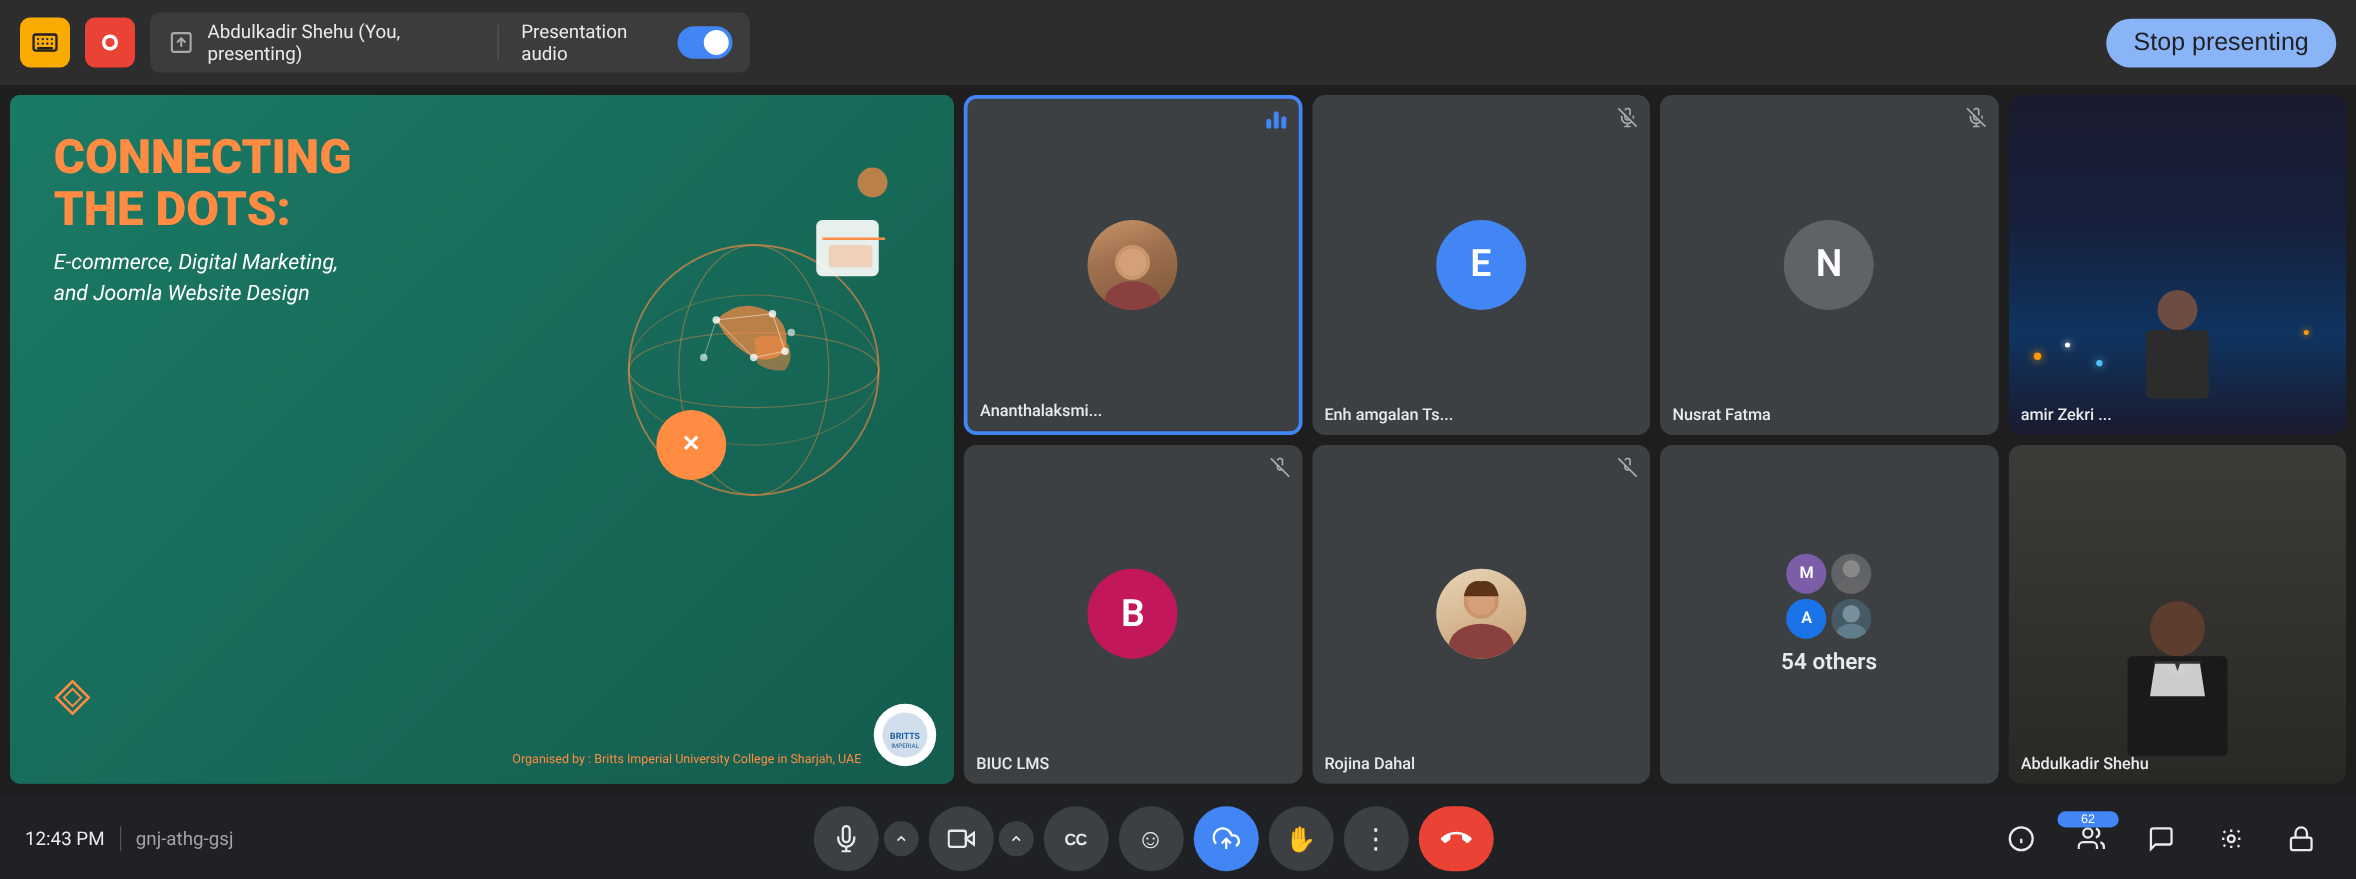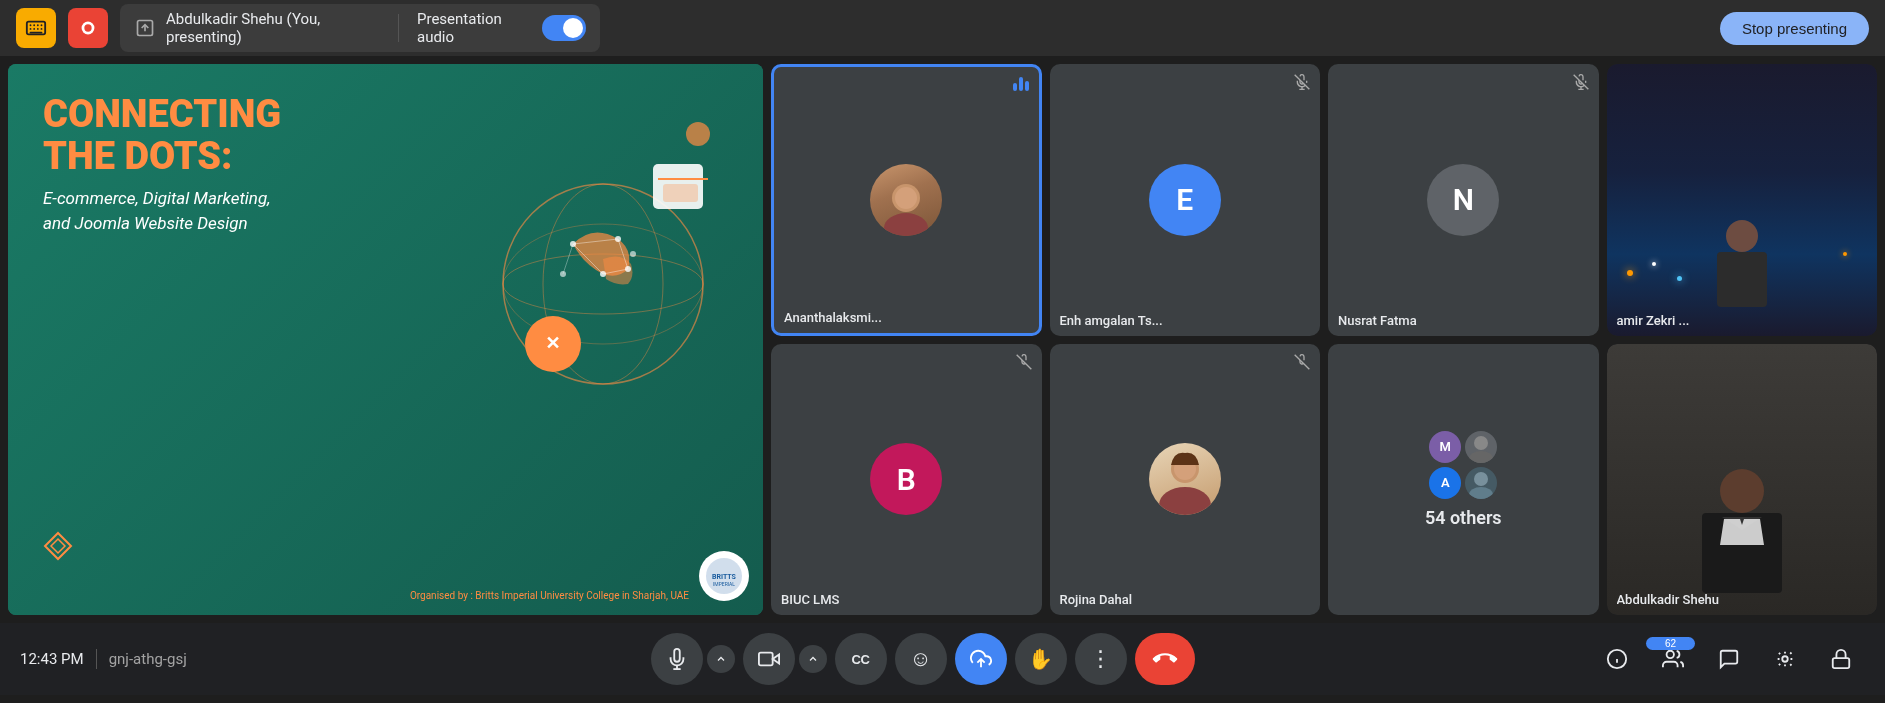--- a/index.html
+++ b/index.html
@@ -7,21 +7,21 @@
       background: #1e1e1e;
       font-family: 'Google Sans', Roboto, Arial, sans-serif;
       width: 1885px;
       height: 703px;
       overflow: hidden;
       color: #fff;
     }
 
     
     .top-bar {
-      height: 56px;
+      height: 68px;
       background: #2d2d2d;
       display: flex;
       align-items: center;
       padding: 0 16px;
       gap: 12px;
     }
     .top-bar-icon-btn {
       width: 40px; height: 40px;
       border-radius: 8px;
       display: flex; align-items: center; justify-content: center;
@@ -79,21 +79,21 @@
       font-size: 12px;
       z-index: 1;
     }
     .spacer { flex: 1; }
     .stop-presenting-btn {
       background: #8ab4f8;
       color: #202124;
       border: none;
       border-radius: 20px;
       padding: 8px 22px;
-      font-size: 15px;
+      font-size: 20px;
       font-weight: 500;
       cursor: pointer;
     }
 
     
     .main-content {
       display: flex;
       height: calc(703px - 64px - 72px);
       
     }

